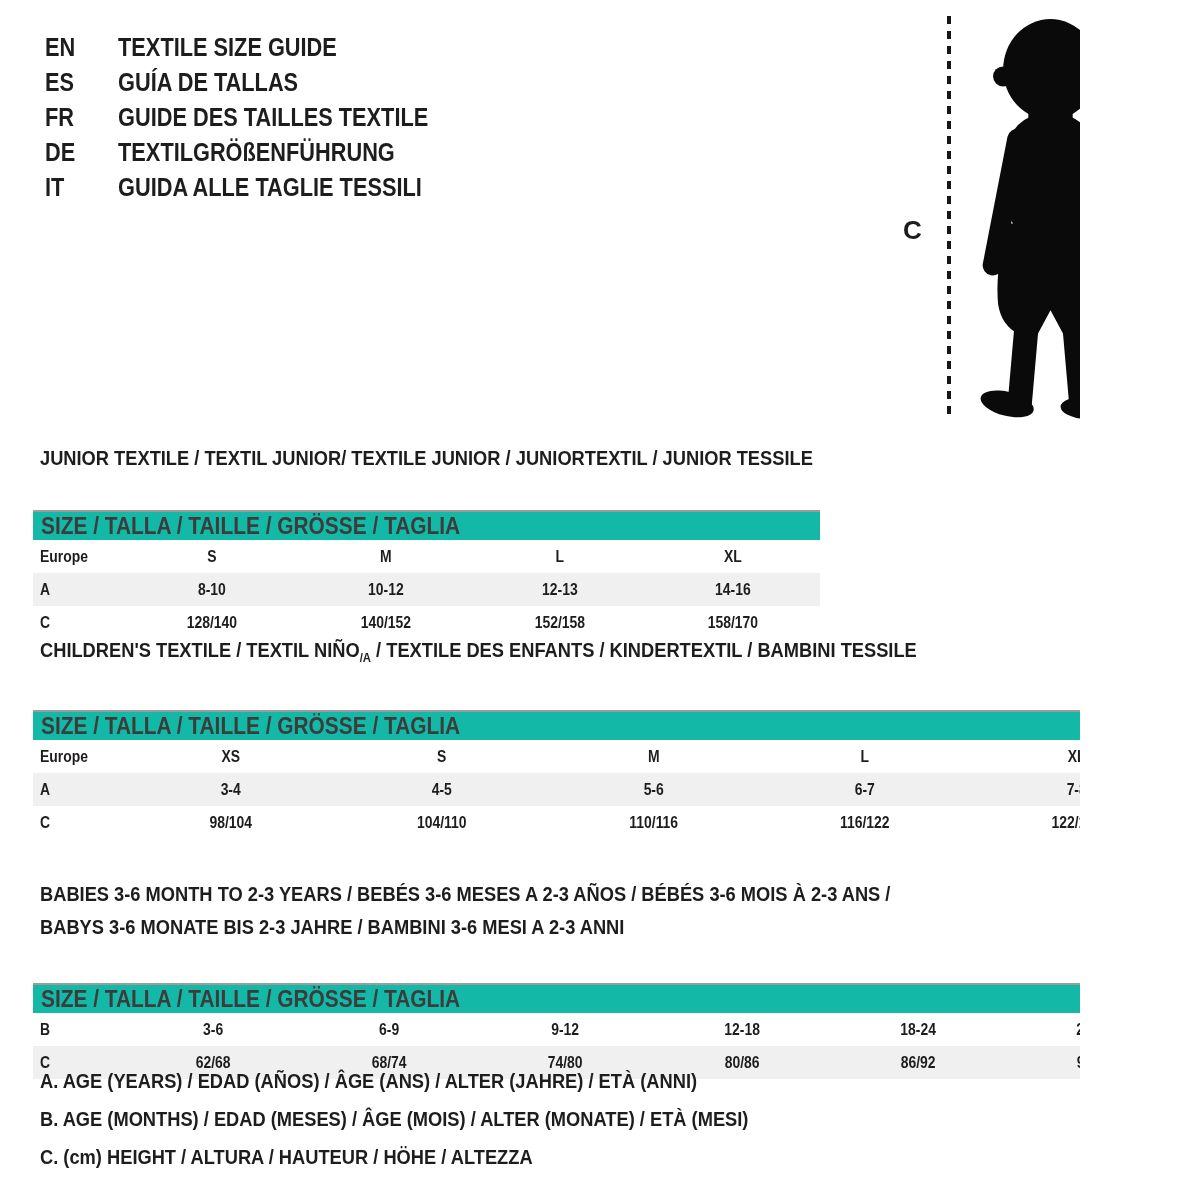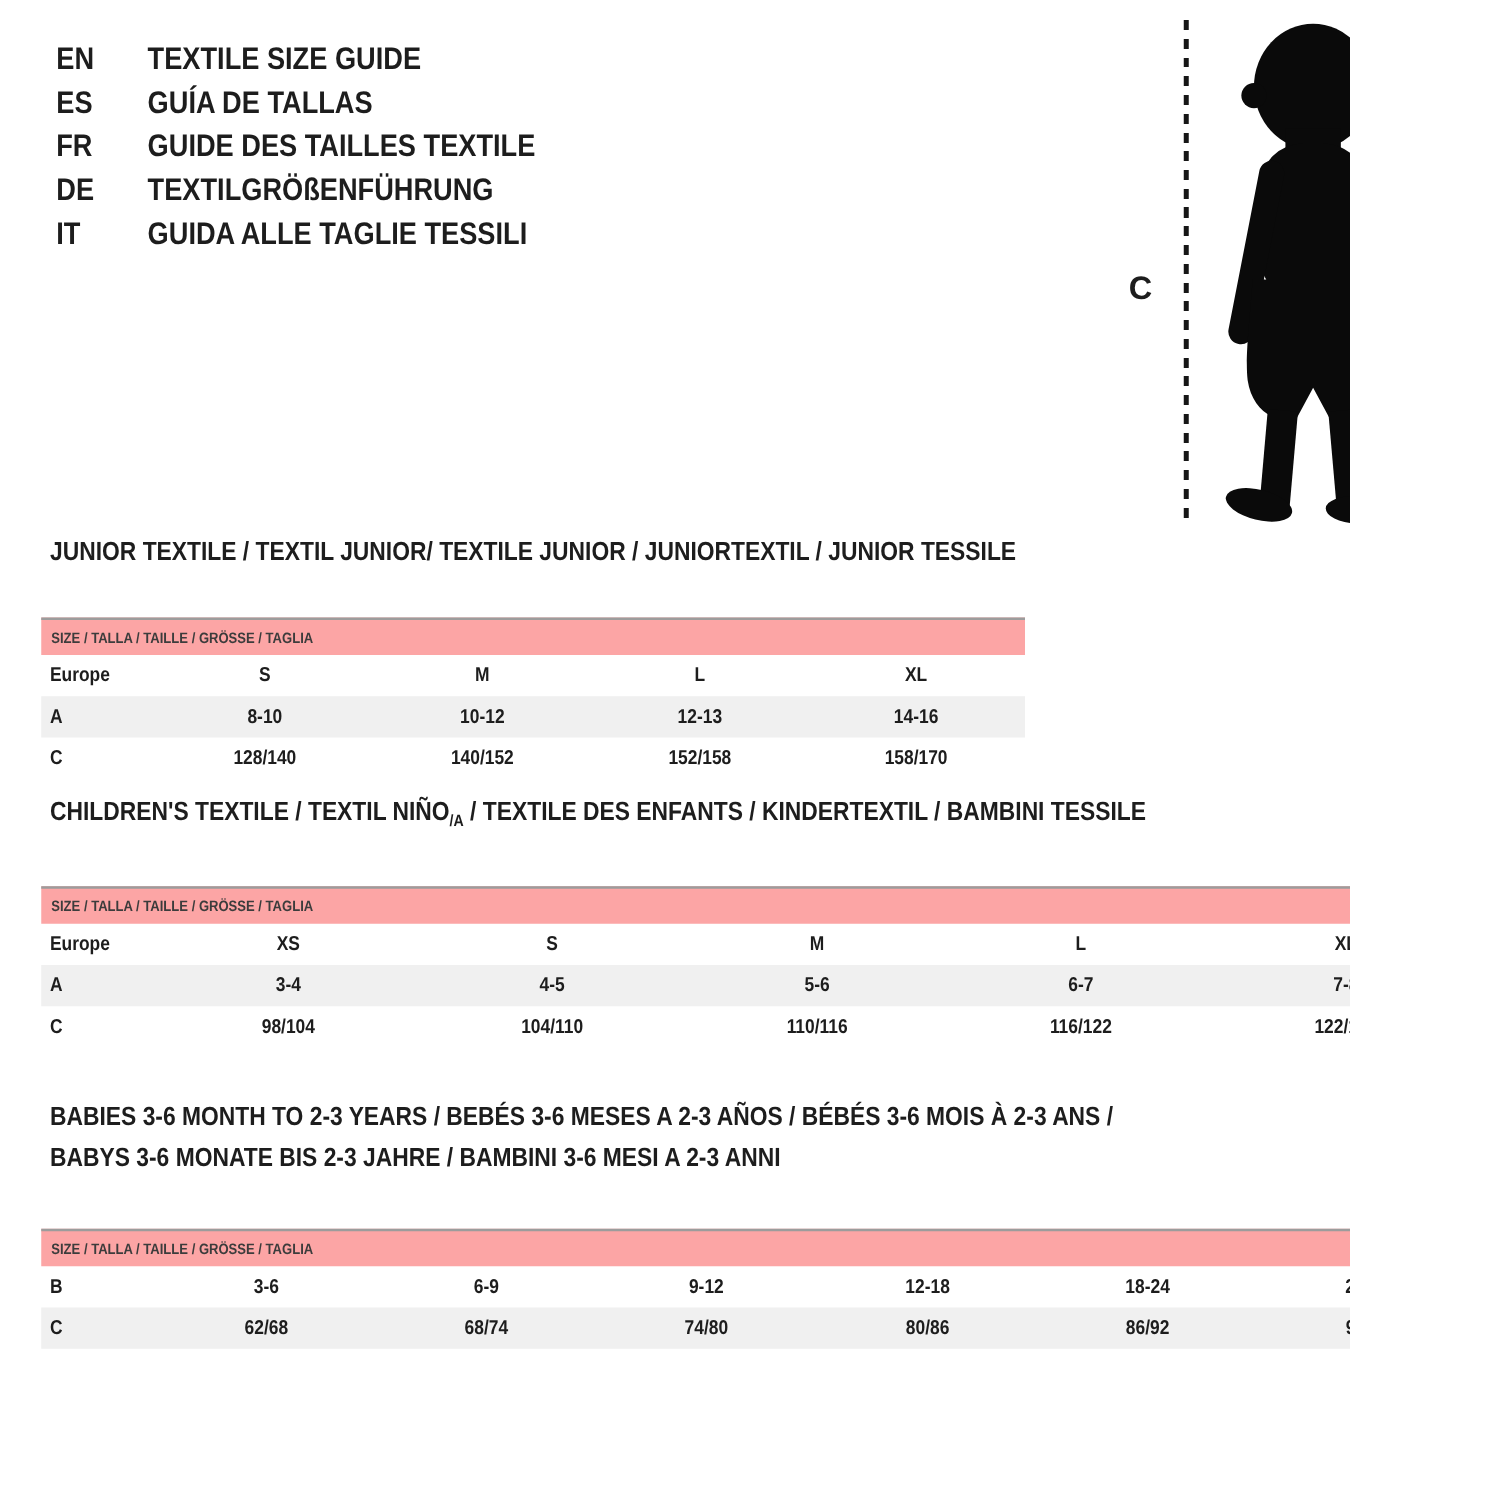--- a/index.html
+++ b/index.html
@@ -22,22 +22,22 @@
   .c-label{position:absolute;left:903px;top:215px;font-size:26px;}
   .fig{position:absolute;left:960px;top:12px;width:180px;height:408px;}
 
   
   .sec{position:absolute;left:33px;}
   .sec-title{margin-left:7px;font-size:21px;line-height:24px;white-space:nowrap;margin-bottom:28px;}
   .sec-title-multi{margin-left:7px;font-size:21px;line-height:33px;white-space:nowrap;margin-bottom:16px;}
   .sub{font-size:13px;vertical-align:-5px;}
   .w-narrow{width:787px;}
   .w-wide{width:1149px;}
-  .size-bar{height:28px;background:#fca5a5;border-top:2px solid #9c9c9c;
-    line-height:28px;padding-left:8px;color:#3c3c3c;font-size:12px;white-space:nowrap;margin-top:40px;}
+  .size-bar{height:28px;background:#14b8a6;border-top:2px solid #9c9c9c;
+    line-height:28px;padding-left:8px;color:#3c3c3c;font-size:24px;white-space:nowrap;margin-top:40px;}
   .size-bar span{display:inline-block;}
   .trow{display:grid;height:33px;align-items:center;font-size:16px;}
   .trow:nth-child(even){background:#f0f0f0;}
   .cell{white-space:nowrap;}
   .lab{padding-left:8px;transform:scaleX(0.87);transform-origin:0 50%;}
   .val{text-align:center;transform:scaleX(0.87);transform-origin:50% 50%;}
 
   
   .legend{position:absolute;left:40px;top:1062px;}
   .legend-line{font-size:21px;line-height:38px;white-space:nowrap;transform:scaleX(0.87);transform-origin:0 50%;}
@@ -83,21 +83,21 @@
       <rect x="-10" y="0" width="20" height="105" rx="10" transform="translate(127,112) rotate(-15)"></rect>
       <ellipse cx="128" cy="222" rx="16" ry="15"></ellipse>
       <path d="M40,210 C37,250 34,272 36,290 C39,310 52,321 68,322 L74,322 L88,296 L102,322 L108,322 C124,321 137,310 140,290 C142,272 139,250 136,210 Z"></path>
       <rect x="-12" y="0" width="24" height="82" transform="translate(64,314) rotate(5)"></rect>
       <rect x="-12" y="0" width="24" height="82" transform="translate(112,314) rotate(-5)"></rect>
       <ellipse cx="45" cy="389" rx="27" ry="12" transform="rotate(14 45 389)"></ellipse>
       <ellipse cx="123" cy="393" rx="25" ry="11" transform="rotate(3 123 393)"></ellipse>
     </g>
   </svg>
 
-  <div class="sec w-narrow" style="top:430px;">
+  <div class="sec w-narrow" style="top:446px;">
     <div class="sec-title sqz">JUNIOR TEXTILE / TEXTIL JUNIOR/ TEXTILE JUNIOR / JUNIORTEXTIL / JUNIOR TESSILE</div>
     <div class="size-bar">
       <span class="sqz">SIZE / TALLA / TAILLE / GRÖSSE / TAGLIA</span>
     </div>
     <div>
         <div class="trow" style="grid-template-columns: 92px repeat(4, 1fr);">
           <div class="cell lab">Europe</div>
           <div class="cell val">S</div>
           <div class="cell val">M</div>
           <div class="cell val">L</div>
@@ -176,14 +176,19 @@
           <div class="cell val">62/68</div>
           <div class="cell val">68/74</div>
           <div class="cell val">74/80</div>
           <div class="cell val">80/86</div>
           <div class="cell val">86/92</div>
           <div class="cell val">92/98</div>
         </div>
       </div>
   </div>
 
+  <div class="legend">
+    <div class="legend-line">A. AGE (YEARS) / EDAD (AÑOS) / ÂGE (ANS) / ALTER (JAHRE) / ETÀ (ANNI)</div>
+    <div class="legend-line">B. AGE (MONTHS) / EDAD (MESES) / ÂGE (MOIS) / ALTER (MONATE) / ETÀ (MESI)</div>
+    <div class="legend-line">C. (cm) HEIGHT / ALTURA / HAUTEUR / HÖHE / ALTEZZA</div>
+  </div>
 
 </div>
 
 </body></html>

